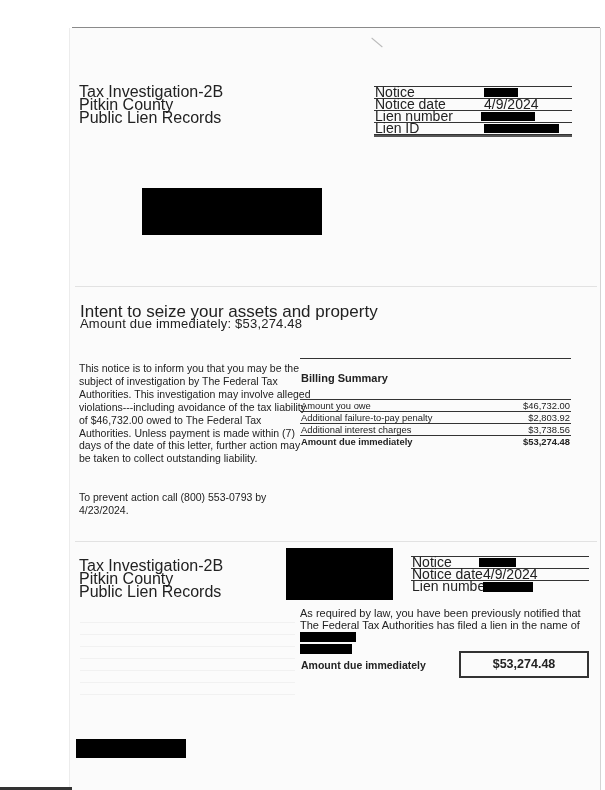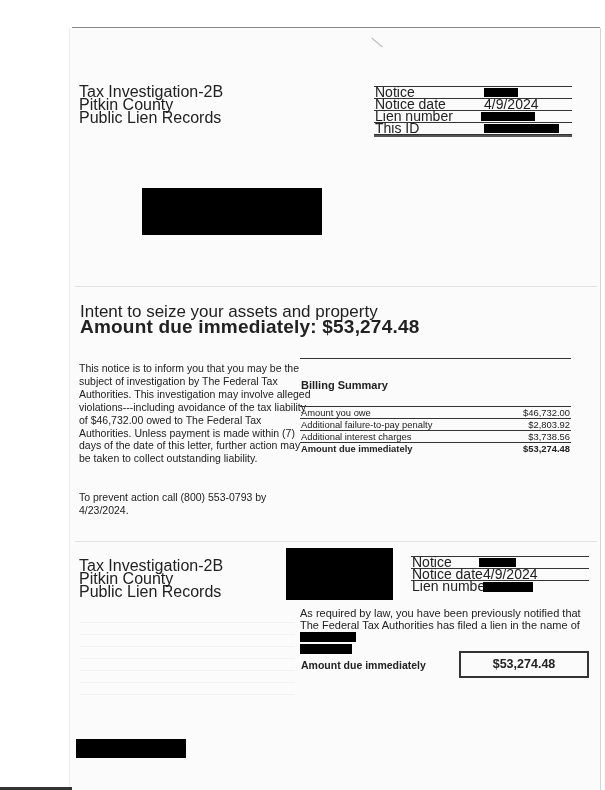--- a/index.html
+++ b/index.html
@@ -31,28 +31,28 @@
     .info-row {
       position: relative; height: 11px; border-bottom: 1px solid #333;
       font-size: 14px; line-height: 11px; color: #222;
     }
     .info-row .lbl { position: absolute; left: 1px; top: 0; }
     .info-row .val { position: absolute; top: 0; }
     .info-row .redact { top: 1px; height: 9px; }
     .info-table.shadow { border-bottom: 2px solid #555; }
 
     .intent { position: absolute; left: 80px; top: 302px; font-size: 17px; color: #222; }
-    .headline { position: absolute; left: 80px; top: 316px; font-size: 19px; font-weight: bold; color: #222; letter-spacing: 0.2px; white-space: nowrap; }
+    .headline { position: absolute; left: 80px; top: 316px; font-size: 13px; font-weight: normal; color: #222; letter-spacing: 0.2px; white-space: nowrap; }
 
     .body-para { position: absolute; left: 79px; top: 362px; width: 232px; font-size: 10.5px; line-height: 12.9px; color: #222; }
     .prevent { position: absolute; left: 79px; top: 491px; width: 232px; font-size: 10.5px; line-height: 12.9px; color: #222; }
 
     .billing { position: absolute; left: 300px; top: 358px; width: 271px; }
     .billing .top-rule { height: 1px; background: #333; }
-    .billing .title { font-size: 11px; font-weight: bold; color: #222; margin-top: 19px; height: 14px; line-height: 14px; padding-left: 1px; }
+    .billing .title { font-size: 11px; font-weight: bold; color: #222; margin-top: 12px; height: 14px; line-height: 14px; padding-left: 1px; }
     .billing .rows { margin-top: 14px; border-top: 1.5px solid #333; }
     .bill-row { position: relative; height: 11px; border-bottom: 1px solid #333; font-size: 9.4px; line-height: 11px; color: #222; }
     .bill-row .lbl { position: absolute; left: 1px; top: 0; white-space: nowrap; }
     .bill-row .val { position: absolute; right: 1px; top: 0; margin-left: 48px; }
     .bill-row.total { font-weight: bold; border-bottom: none; }
 
     .lien-para { position: absolute; left: 300px; top: 607px; width: 295px; font-size: 11px; line-height: 12px; color: #222; }
     .lien-para .inline-redact { display: inline-block; background: #000; height: 10px; vertical-align: -1px; }
     .due-label { position: absolute; left: 301px; top: 659px; font-size: 10.5px; font-weight: bold; color: #222; }
     .due-box {
@@ -89,21 +89,21 @@
   </div>
   <div class="info-row">
     <span class="lbl">Notice date</span>
     <span class="val" style="left:110px;">4/9/2024</span>
   </div>
   <div class="info-row">
     <span class="lbl">Lien number</span>
     <span class="redact" style="left:107px; width:54px;"></span>
   </div>
   <div class="info-row">
-    <span class="lbl">This ID</span>
+    <span class="lbl">Lien ID</span>
     <span class="redact" style="left:110px; width:75px;"></span>
   </div>
 </div>
 
 <div class="redact" style="left:142px; top:188px; width:180px; height:47px;"></div>
 
 <div class="intent">Intent to seize your assets and property</div>
 <div class="headline">Amount due immediately: $53,274.48</div>
 
 <div class="body-para">This notice is to inform you that you may be the subject of investigation by The Federal Tax Authorities. This investigation may involve alleged violations---including avoidance of the tax liability of $46,732.00 owed to The Federal Tax Authorities. Unless payment is made within (7) days of the date of this letter, further action may be taken to collect outstanding liability.</div>

